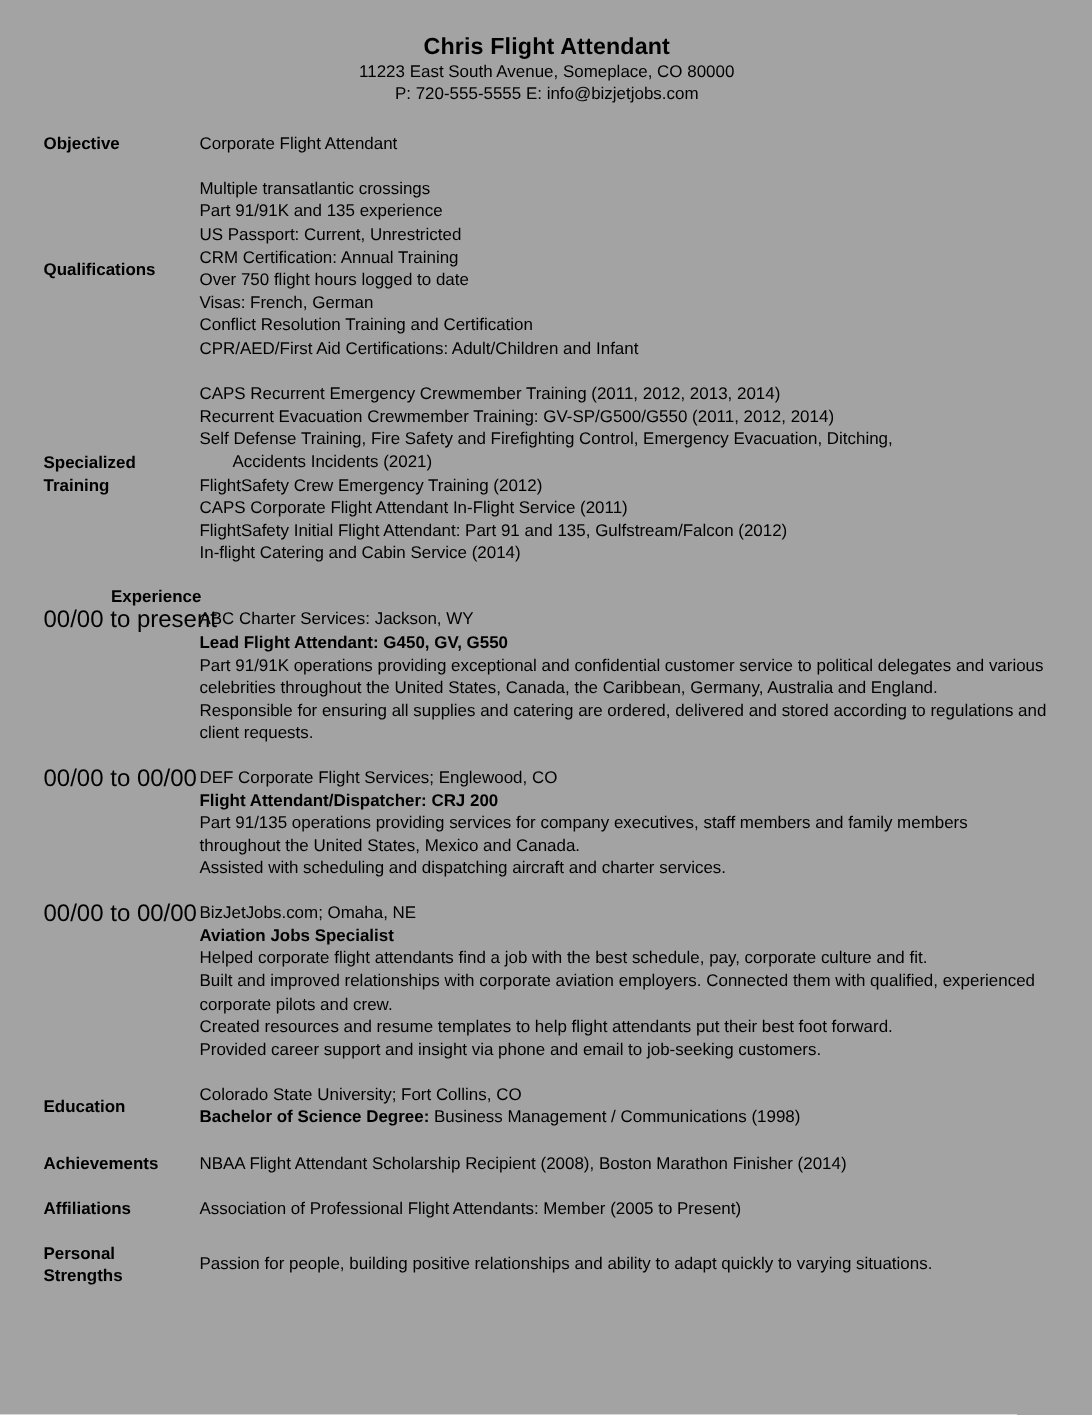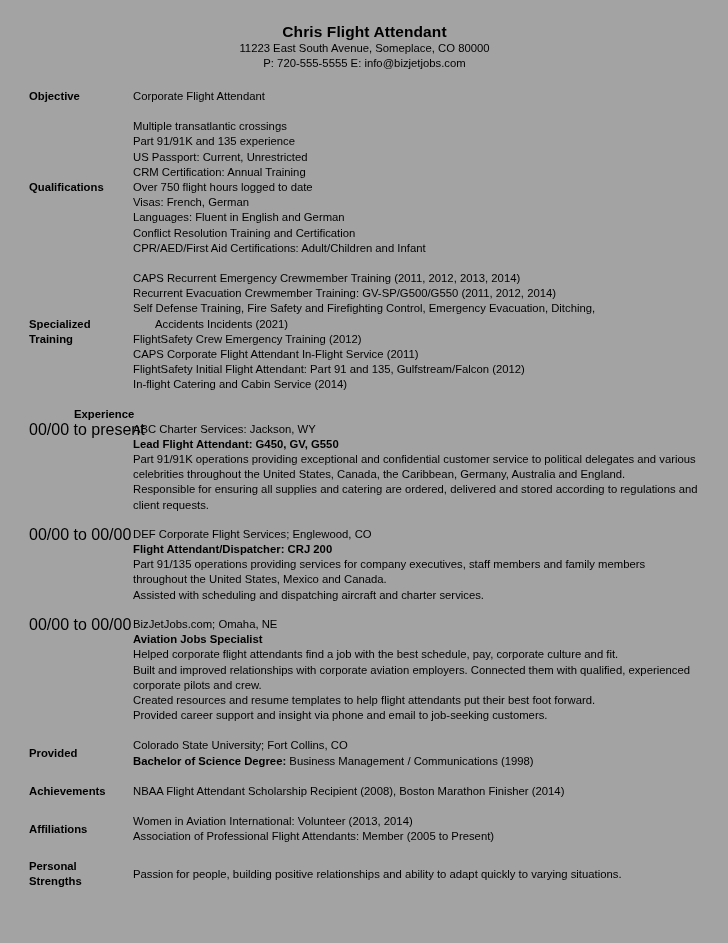--- a/index.html
+++ b/index.html
@@ -116,21 +116,20 @@
 
   <div class="section">
     <div class="sec-label">Qualifications</div>
     <div class="sec-body">
       <span class="line">Multiple transatlantic crossings</span>
       <span class="line">Part 91/91K and 135 experience</span>
       <span class="line">US Passport: Current, Unrestricted</span>
       <span class="line">CRM Certification: Annual Training</span>
       <span class="line">Over 750 flight hours logged to date</span>
       <span class="line">Visas: French, German</span>
-      <span class="line">Languages: Fluent in English and German</span>
       <span class="line">Conflict Resolution Training and Certification</span>
       <span class="line">CPR/AED/First Aid Certifications: Adult/Children and Infant</span>
     </div>
   </div>
 
   <div class="section tight">
     <div class="sec-label">
       <span class="line">Specialized</span>
       <span class="line">Training</span>
     </div>
@@ -176,38 +175,37 @@
         <span class="line b">Aviation Jobs Specialist</span>
         <span class="para">Helped corporate flight attendants find a job with the best schedule, pay, corporate culture and fit.</span>
         <span class="para">Built and improved relationships with corporate aviation employers. Connected them with qualified, experienced corporate pilots and crew.</span>
         <span class="para">Created resources and resume templates to help flight attendants put their best foot forward.</span>
         <span class="para">Provided career support and insight via phone and email to job-seeking customers.</span>
       </div>
     </div>
   </div>
 
   <div class="section">
-    <div class="sec-label">Provided</div>
+    <div class="sec-label">Education</div>
     <div class="sec-body">
       <span class="line">Colorado State University; Fort Collins, CO</span>
       <span class="line"><span class="bold-lead">Bachelor of Science Degree:</span><span> Business Management / Communications (1998)</span></span>
     </div>
   </div>
 
   <div class="section">
     <div class="sec-label">Achievements</div>
     <div class="sec-body">
       <span class="line">NBAA Flight Attendant Scholarship Recipient (2008), Boston Marathon Finisher (2014)</span>
     </div>
   </div>
 
   <div class="section">
     <div class="sec-label">Affiliations</div>
     <div class="sec-body">
-      <span class="line">Women in Aviation International: Volunteer (2013, 2014)</span>
       <span class="line">Association of Professional Flight Attendants: Member (2005 to Present)</span>
     </div>
   </div>
 
   <div class="section">
     <div class="sec-label">
       <span class="line">Personal</span>
       <span class="line">Strengths</span>
     </div>
     <div class="sec-body">

